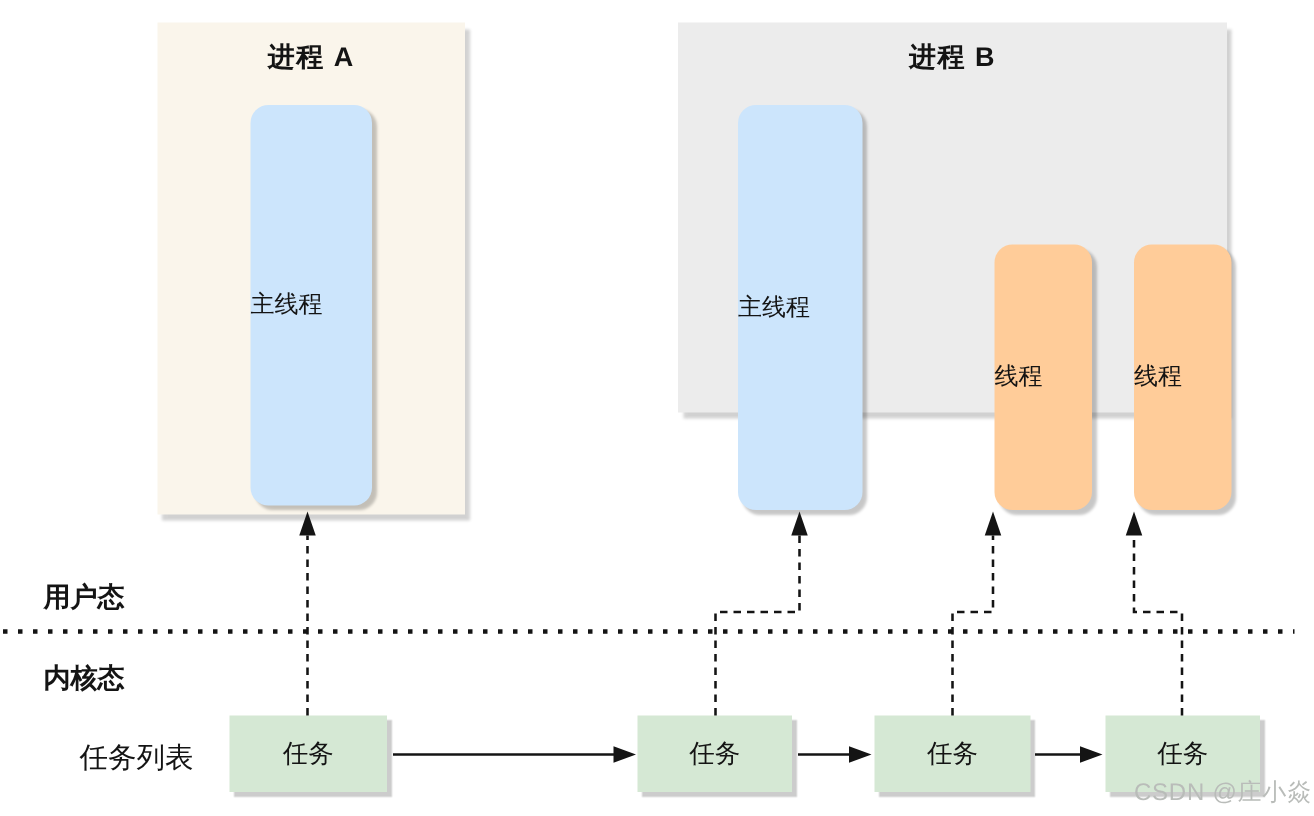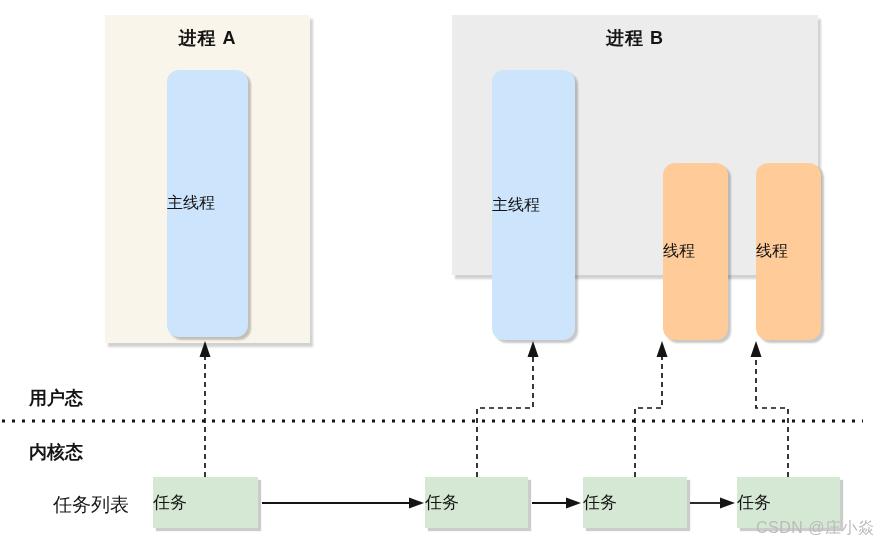--- a/index.html
+++ b/index.html
@@ -20,21 +20,21 @@
   .thread-b-main{left:40px;top:55px;width:83px;height:270px;}
   .thread-b-1{left:178px;top:148px;width:65px;height:177px;}
   .thread-b-2{left:271px;top:148px;width:65px;height:177px;}
 
   .mode-label{position:absolute;left:10px;font-size:18px;font-weight:bold;margin-left:19px;}
   .user-mode{top:386px;}
   .kernel-mode{top:440px;}
 
   .task-list-label{position:absolute;left:53px;top:492px;font-size:19px;}
 
-  .task{position:absolute;top:477px;height:51px;display:flex;align-items:center;justify-content:flex-start;
+  .task{position:absolute;top:477px;height:51px;display:flex;align-items:center;justify-content:center;
     font-size:17px;background:var(--task-bg,#d5e8d4);box-shadow:3px 3px 1px rgba(0,0,0,0.2);}
   .task-1{left:153px;width:105px;}
   .task-2{left:425px;width:103px;}
   .task-3{left:583px;width:104px;}
   .task-4{left:737px;width:103px;}
 
   svg.overlay{position:absolute;left:0;top:0;z-index:5;pointer-events:none;}
   .dash{fill:none;stroke:var(--line,#141414);stroke-width:1.7;stroke-dasharray:5 4;}
   .solid{fill:none;stroke:var(--line,#141414);stroke-width:1.8;}
   .head{fill:var(--line,#141414);stroke:none;}

